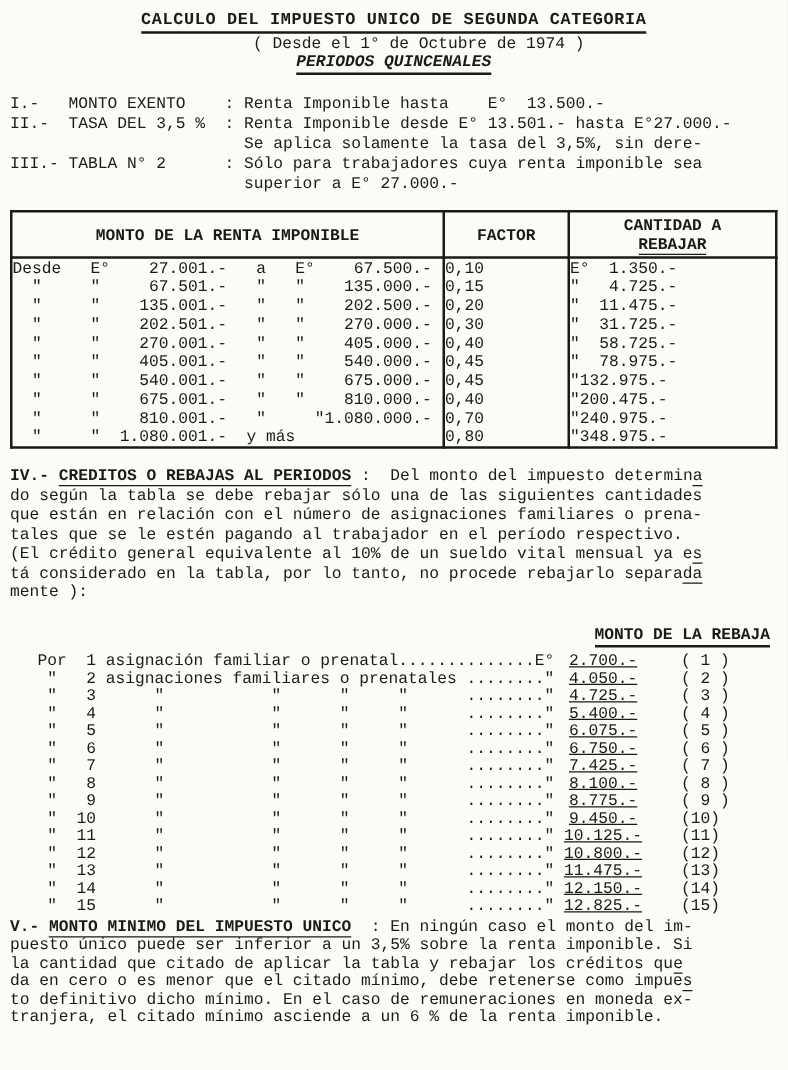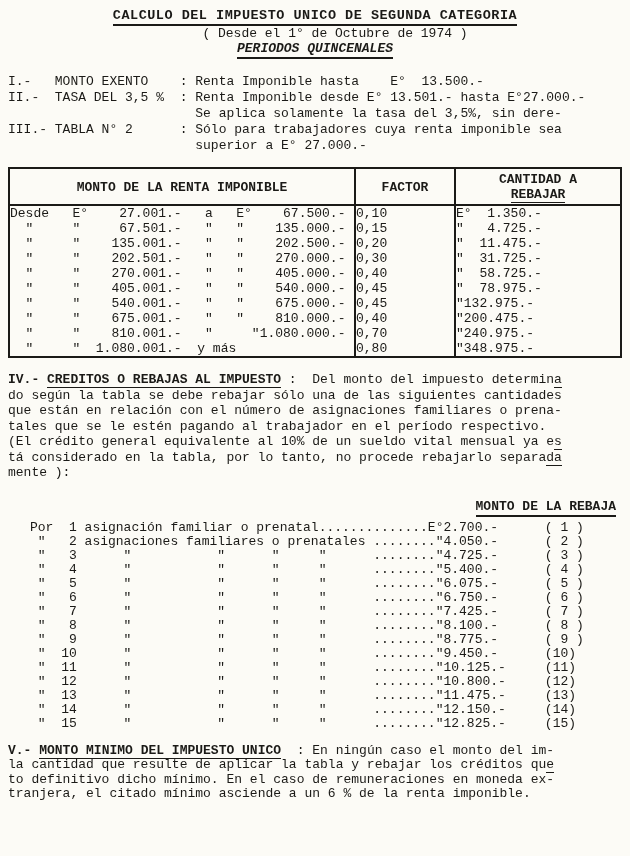--- a/index.html
+++ b/index.html
@@ -25,23 +25,23 @@
   table.tax th{font-weight:bold;text-align:center;line-height:15px;padding:3px 0 2px 0;vertical-align:middle;}
   table.tax tbody td{vertical-align:top;margin-left:16px;}
   td.range{padding:7px 0 6px 8px;line-height:15px;}
   td.fac{text-align:left;padding:7px 0 6px 0;line-height:15px;white-space:pre;}
   td.reb{padding:7px 26px 6px 0;line-height:15px;}
   td.range div,td.reb div{white-space:pre;}
   .para{margin:14px 0 0 8px;line-height:15.5px;}
   .reb-head{margin:18px 14px 0 0;text-align:right;}
   .rlist{margin:7px 0 0 30px;line-height:14px;}
   .rrow span{white-space:pre;}
-  .amt{display:inline-block;width:10ch;text-align:left;}
+  .amt{display:inline-block;width:10ch;text-align:center;text-decoration:underline;}
   .ref{display:inline-block;margin-left:3ch;}
-  .sec5{margin:13px 0 0 8px;line-height:14.6px;}
+  .sec5{margin:3px 0 0 8px;line-height:14.6px;}
 </style>
 </head>
 <body>
 
 <div class="doc">
 
   <div class="center">
     <span class="title-line b u2">CALCULO DEL IMPUESTO UNICO DE SEGUNDA CATEGORIA</span>
   </div>
   <div class="center sub">( Desde el 1° de Octubre de 1974 )</div>
@@ -107,21 +107,21 @@
         <tr></tr>
         <tr></tr>
         <tr></tr>
         <tr></tr>
         <tr></tr>
         <tr></tr>
     </tbody>
   </table>
 
   <div class="para">
-    <div class="pre"><span class="b">IV.- </span><span class="b u1">CREDITOS O REBAJAS AL IMPUESTO</span><span> :  Del monto del impuesto determin</span><span class="u1">a</span></div>
+    <div class="pre"><span class="b">IV.- </span><span class="b u1">CREDITOS O REBAJAS AL PERIODOS</span><span> :  Del monto del impuesto determin</span><span class="u1">a</span></div>
     <div class="pre"><span>do según la tabla se debe rebajar sólo una de las siguientes cantidades</span><span class="u1"></span></div>
     <div class="pre"><span>que están en relación con el número de asignaciones familiares o prena-</span><span class="u1"></span></div>
     <div class="pre"><span>tales que se le estén pagando al trabajador en el período respectivo.</span><span class="u1"></span></div>
     <div class="pre"><span>(El crédito general equivalente al 10% de un sueldo vital mensual ya e</span><span class="u1">s</span></div>
     <div class="pre"><span>tá considerado en la tabla, por lo tanto, no procede rebajarlo separa</span><span class="u1">da</span></div>
     <div class="pre"><span>mente ):</span><span class="u1"></span></div>
   </div>
 
   <div class="reb-head">
     <span class="b u2">MONTO DE LA REBAJA</span>
@@ -140,18 +140,20 @@
     <div class="pre rrow"><span> "  10      "           "      "     "      ........"</span><span class="amt">9.450.-</span><span class="ref">(10)</span></div>
     <div class="pre rrow"><span> "  11      "           "      "     "      ........"</span><span class="amt">10.125.-</span><span class="ref">(11)</span></div>
     <div class="pre rrow"><span> "  12      "           "      "     "      ........"</span><span class="amt">10.800.-</span><span class="ref">(12)</span></div>
     <div class="pre rrow"><span> "  13      "           "      "     "      ........"</span><span class="amt">11.475.-</span><span class="ref">(13)</span></div>
     <div class="pre rrow"><span> "  14      "           "      "     "      ........"</span><span class="amt">12.150.-</span><span class="ref">(14)</span></div>
     <div class="pre rrow"><span> "  15      "           "      "     "      ........"</span><span class="amt">12.825.-</span><span class="ref">(15)</span></div>
   </div>
 
   <div class="sec5">
     <div class="pre"><span class="b">V.- </span><span class="b u1">MONTO MINIMO DEL IMPUESTO UNICO</span><span>  : En ningún caso el monto del im-</span></div>
-    <div class="pre"><span>la cantidad que resulte de aplicar la tabla y rebajar los créditos qu</span><span class="u1">e</span></div>
+    <div class="pre"><span>puesto único puede ser inferior a un 3,5% sobre la renta imponible. Si</span><span class="u1"></span></div>
+    <div class="pre"><span>la cantidad que citado de aplicar la tabla y rebajar los créditos qu</span><span class="u1">e</span></div>
+    <div class="pre"><span>da en cero o es menor que el citado mínimo, debe retenerse como impue</span><span class="u1">s</span></div>
     <div class="pre"><span>to definitivo dicho mínimo. En el caso de remuneraciones en moneda ex-</span><span class="u1"></span></div>
     <div class="pre"><span>tranjera, el citado mínimo asciende a un 6 % de la renta imponible.</span><span class="u1"></span></div>
   </div>
 
 </div>
 
 </body></html>

